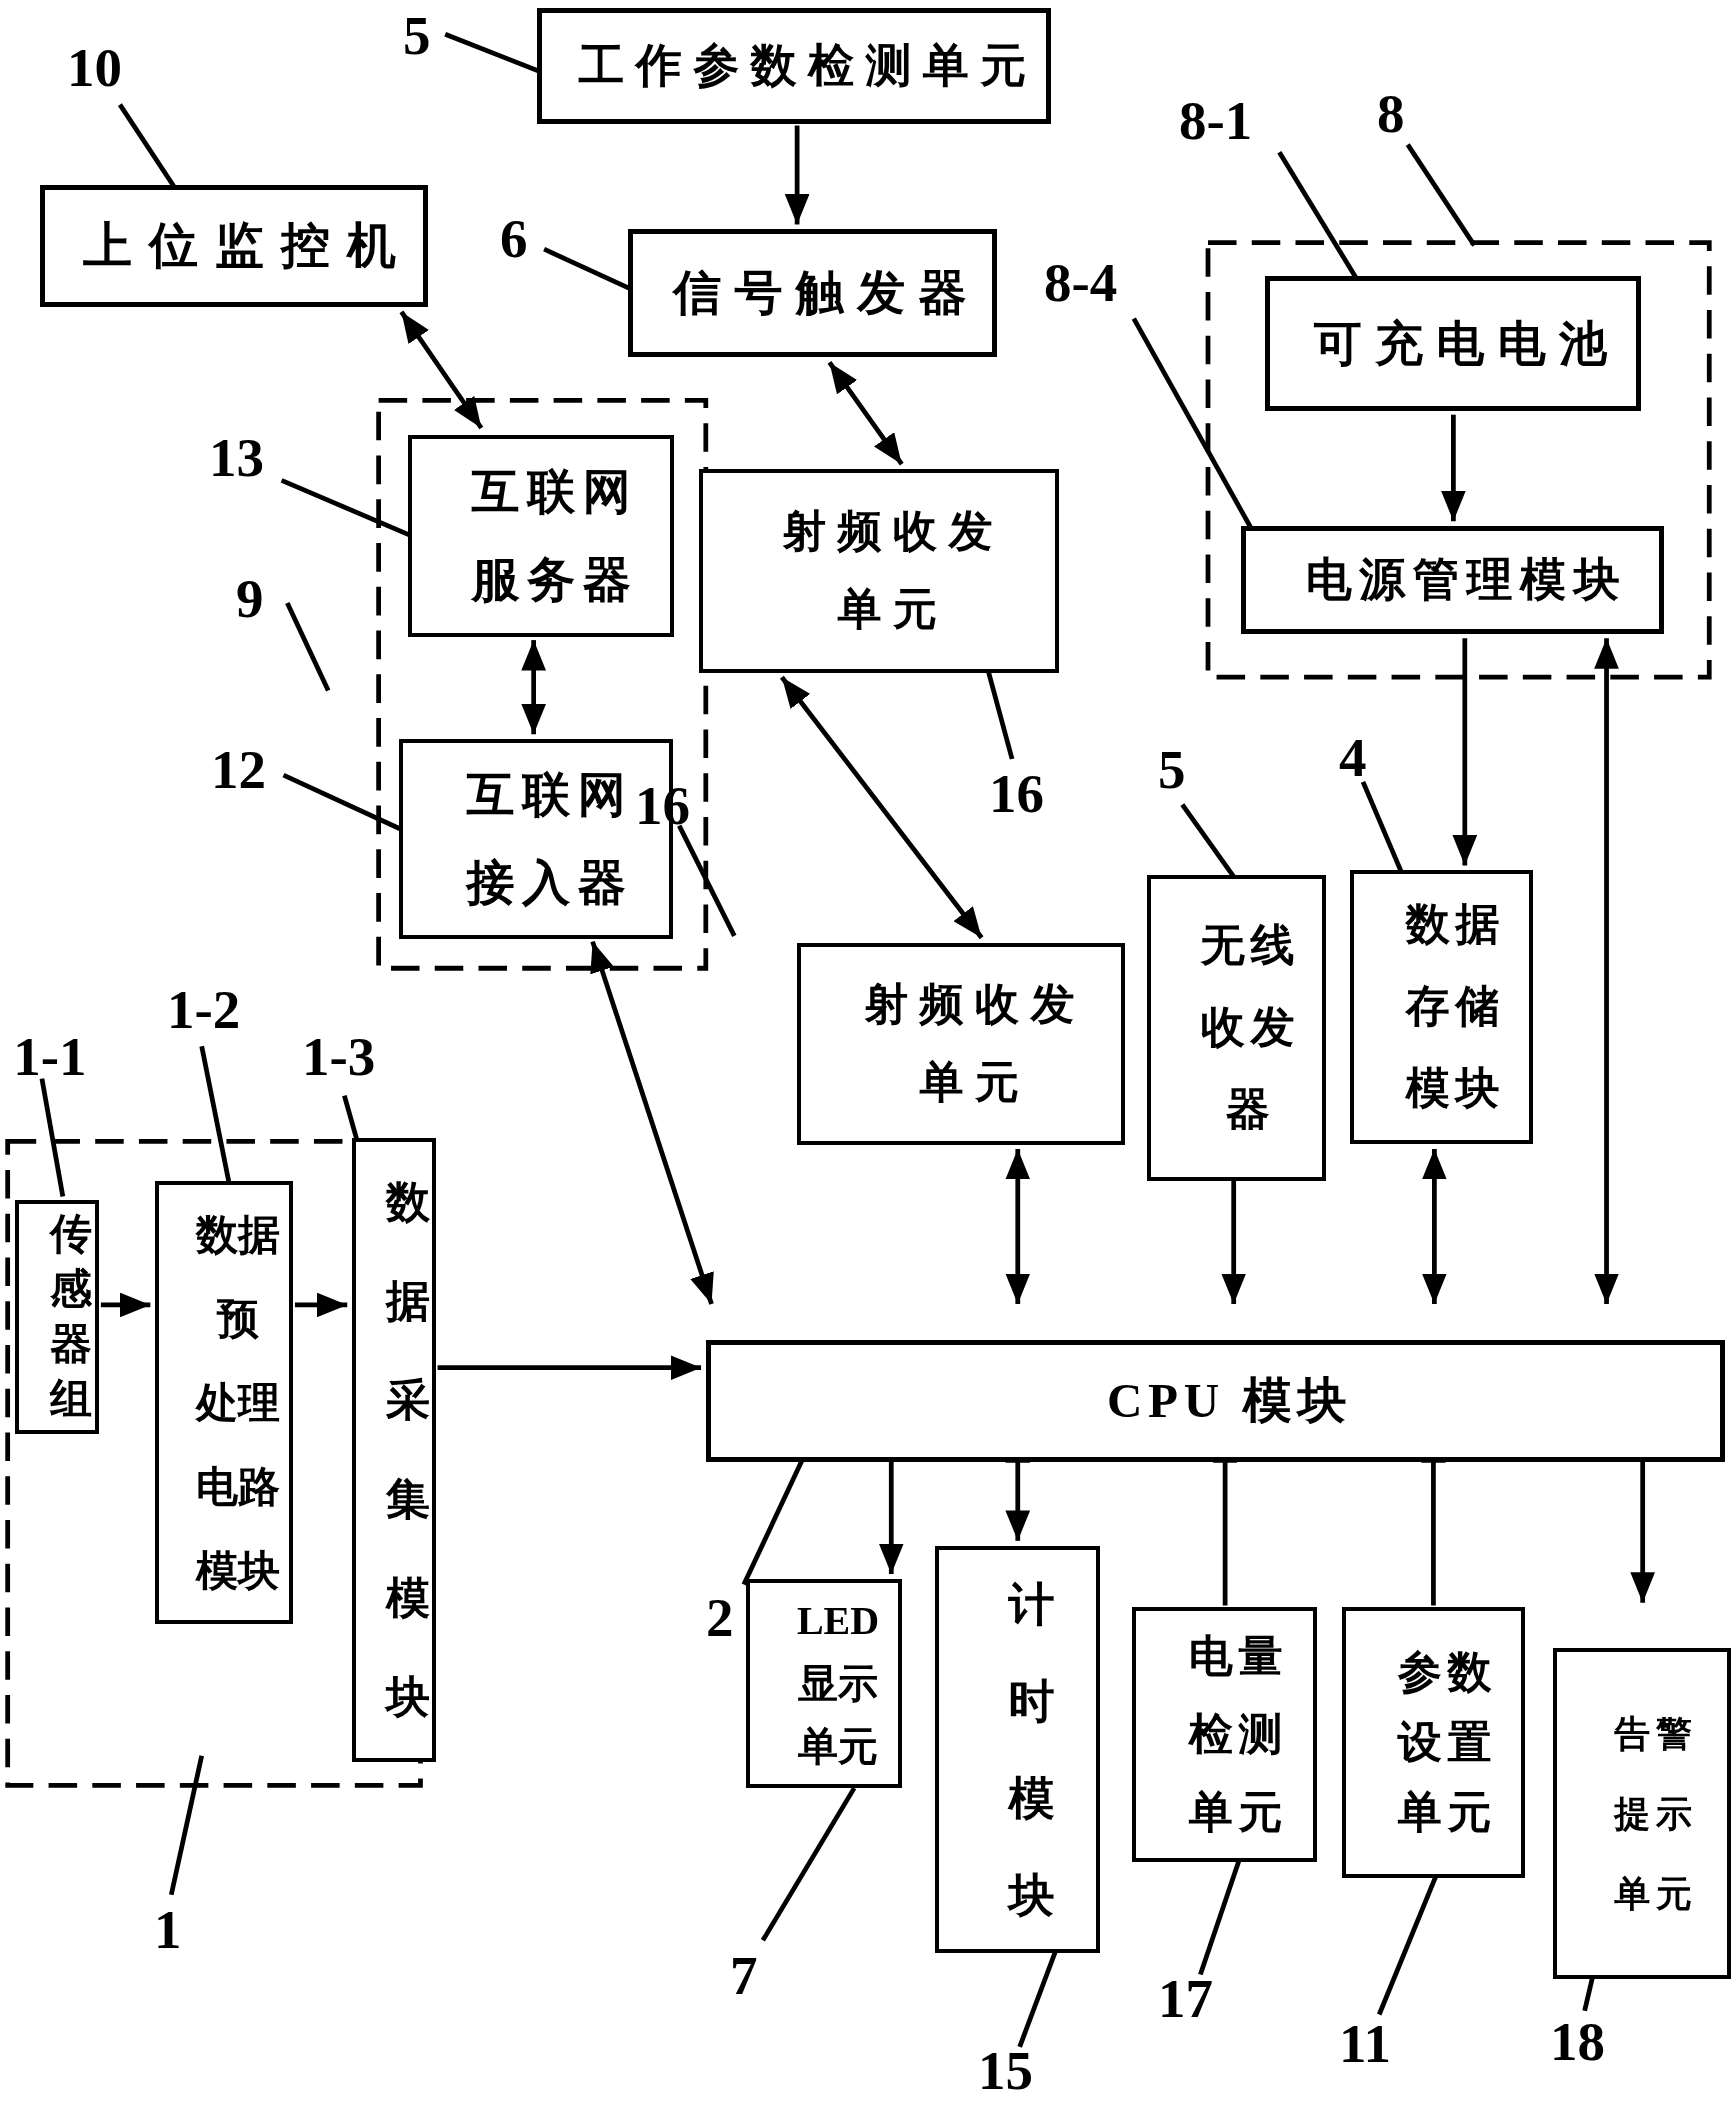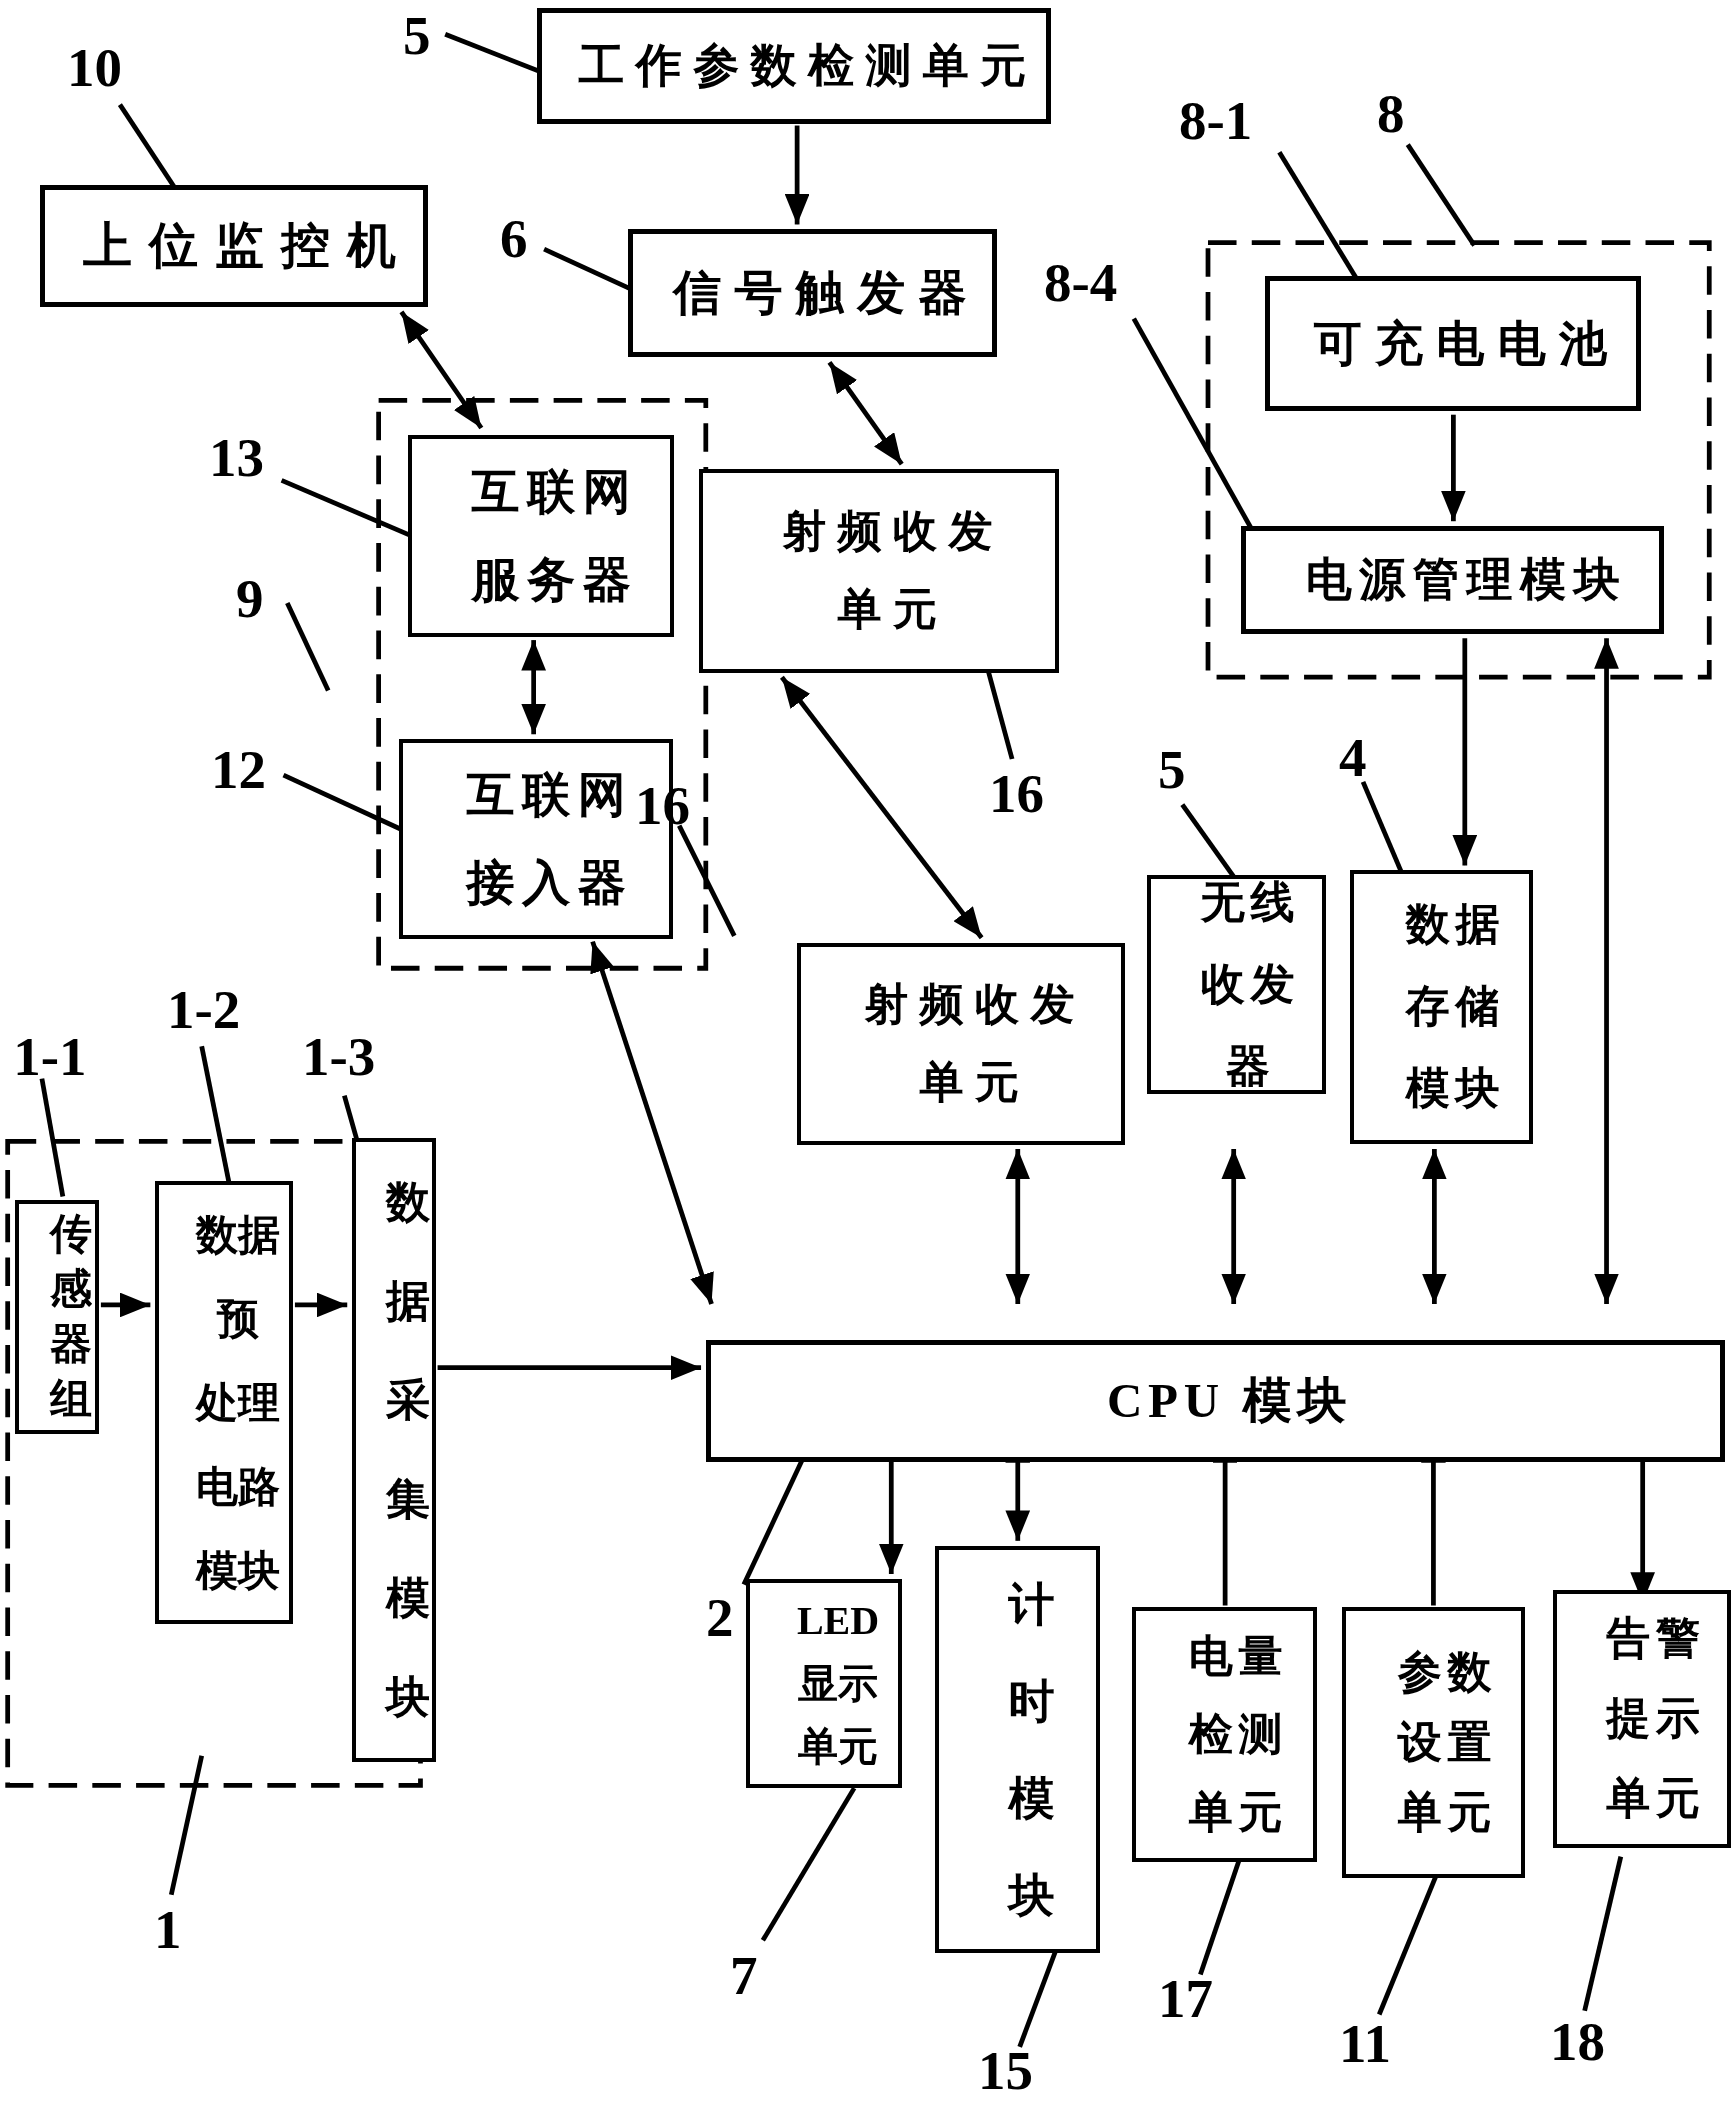--- a/index.html
+++ b/index.html
@@ -109,21 +109,21 @@
 
   <div class="box" style="left:399px;top:739px;width:274px;height:200px;font-size:48px;letter-spacing:7.6px;line-height:88px;">互联网
 接入器</div>
 
   <div class="box" style="left:699px;top:469px;width:360px;height:204px;font-size:44px;letter-spacing:11.4px;line-height:78px;">射频收发
 单元</div>
 
   <div class="box" style="left:797px;top:943px;width:328px;height:202px;font-size:44px;letter-spacing:11.4px;line-height:78px;">射频收发
 单元</div>
 
-  <div class="box" style="left:1147px;top:875px;width:179px;height:219px;font-size:44px;letter-spacing:5.7px;line-height:82px;">无线
+  <div class="box" style="left:1147px;top:875px;width:179px;height:306px;font-size:44px;letter-spacing:5.7px;line-height:82px;">无线
 收发
 器</div>
 
   <div class="box" style="left:1350px;top:870px;width:183px;height:274px;font-size:44px;letter-spacing:5.7px;line-height:82px;">数据
 存储
 模块</div>
 
   <div class="box" style="left:706px;top:1309px;width:1019px;height:122px;font-size:49px;letter-spacing:5.7px;border-width:5.7px;margin-top:31px;">CPU 模块</div>
 
   <div class="box" style="left:15px;top:1200px;width:84px;height:234px;font-size:42px;line-height:55px;">传
@@ -154,21 +154,21 @@
 块</div>
 
   <div class="box" style="left:1132px;top:1607px;width:185px;height:255px;font-size:44px;letter-spacing:5.7px;line-height:78px;">电量
 检测
 单元</div>
 
   <div class="box" style="left:1342px;top:1607px;width:183px;height:271px;font-size:44px;letter-spacing:5.7px;line-height:70px;">参数
 设置
 单元</div>
 
-  <div class="box" style="left:1553px;top:1590px;width:178px;height:258px;font-size:44px;letter-spacing:5.7px;line-height:80px;">告警
+  <div class="box" style="left:1553px;top:1648px;width:178px;height:331px;font-size:36px;letter-spacing:5.7px;line-height:80px;">告警
 提示
 单元</div>
 
   <div class="ref" style="left:403px;top:7.6px;">5</div>
   <div class="ref" style="left:67px;top:40px;">10</div>
   <div class="ref" style="left:500px;top:211px;">6</div>
   <div class="ref" style="left:1179px;top:93px;">8-1</div>
   <div class="ref" style="left:1377px;top:86px;">8</div>
   <div class="ref" style="left:1044px;top:255px;">8-4</div>
   <div class="ref" style="left:209px;top:430px;">13</div>

